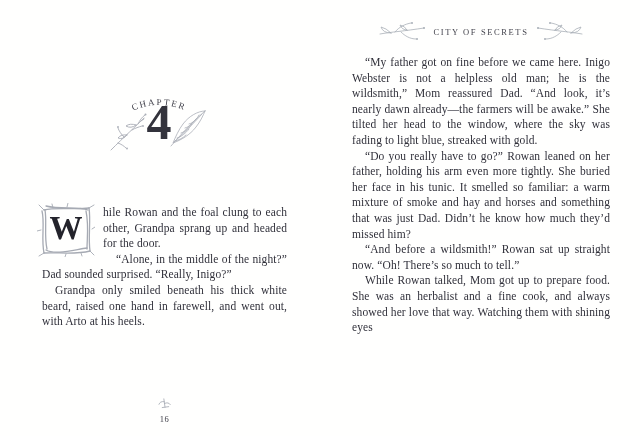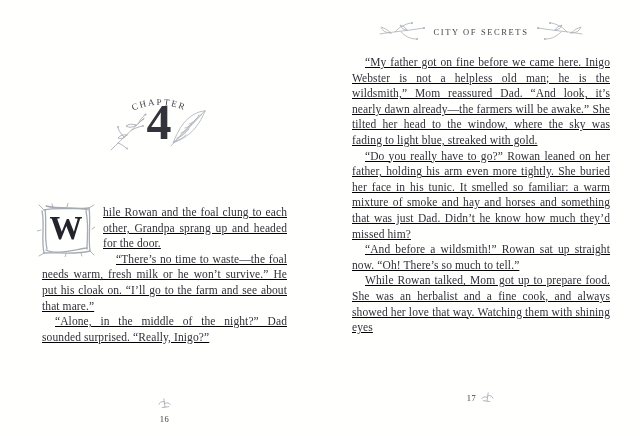--- a/index.html
+++ b/index.html
@@ -19,21 +19,21 @@
   .arcsvg{position:absolute;left:50%;top:0;transform:translateX(-50%);}
   .chapnum{
     position:absolute;left:0;right:0;top:5px;
     text-align:center;font-size:50px;line-height:1;font-weight:bold;
     color:#33333c;letter-spacing:0;
   }
   .orn-sprig{position:absolute;left:5px;top:21px;}
   .orn-feather{position:absolute;left:66px;top:16px;}
 
   
-  .body{position:absolute;text-decoration:underline;}
+  .body{position:absolute;}
   .left-body{left:42px;top:205px;width:245px;}
   .right-body{left:32px;top:55px;width:258px;}
   .body p{
     margin:0;text-indent:13px;
     text-align:justify;text-align-last:left;
     font-size:11.5px;line-height:15.6px;
     color:#30303a;letter-spacing:0.1px;
   }
   .body p.first{text-indent:0;}
 
@@ -141,22 +141,22 @@
                 <path d="M29,51 L28,54"></path>
               <path d="M7,50 L2,53"></path>
                 <path d="M4,27 L0,28"></path>
               <path d="M16,5 L15,1"></path>
                 <path d="M44,50 L45,53"></path>
             </g>
           </svg>
           <span class="droplet">W</span>
         </span><span>hile Rowan and the foal clung to each other, Grandpa sprang up and headed for the door.</span>
       </p>
-      <p>“There’s no time to waste—the foal needs warm, fresh milk or he won’t survive.” He put his cloak on. “I’ll go to the farm and see about that mare.”</p>
       <p>“Alone, in the middle of the night?” Dad sounded surprised. “Really, Inigo?”</p>
+      <p>Grandpa only smiled beneath his thick white beard, raised one hand in farewell, and went out, with Arto at his heels.</p>
     </div>
 
     <div class="folio folioL">
       <svg class="fsprig" width="15" height="13" viewBox="0 0 16 14">
         <g stroke="#a9adb6" stroke-width="0.9" fill="none" stroke-linecap="round">
           <path d="M8,2 L8,11"></path>
           <path d="M8,5 C5,4 3,5 2,7"></path>
           <path d="M8,7 C11,6 13,7 14,9"></path>
           <path d="M5,11 L12,11"></path>
         </g>
@@ -199,26 +199,15 @@
       </svg>
     </header>
 
     <div class="body right-body">
       <p class="first" style="text-indent:13px;">“My father got on fine before we came here. Inigo Webster is not a helpless old man; he is the wildsmith,” Mom reassured Dad. “And look, it’s nearly dawn already—the farmers will be awake.” She tilted her head to the window, where the sky was fading to light blue, streaked with gold.</p>
       <p>“Do you really have to go?” Rowan leaned on her father, holding his arm even more tightly. She buried her face in his tunic. It smelled so familiar: a warm mixture of smoke and hay and horses and something that was just Dad. Didn’t he know how much they’d missed him?</p>
       <p>“And before a wildsmith!” Rowan sat up straight now. “Oh! There’s so much to tell.”</p>
       <p>While Rowan talked, Mom got up to prepare food. She was an herbalist and a fine cook, and always showed her love that way. Watching them with shining eyes</p>
     </div>
 
-    <div class="folio folioR">
-      <span>17</span>
-      <svg class="fsprig flip" width="15" height="13" viewBox="0 0 16 14">
-        <g stroke="#a9adb6" stroke-width="0.9" fill="none" stroke-linecap="round">
-          <path d="M8,2 L8,11"></path>
-          <path d="M8,5 C5,4 3,5 2,7"></path>
-          <path d="M8,7 C11,6 13,7 14,9"></path>
-          <path d="M5,11 L12,11"></path>
-        </g>
-      </svg>
-    </div>
   </section>
 
 </div>
 
 </body></html>

